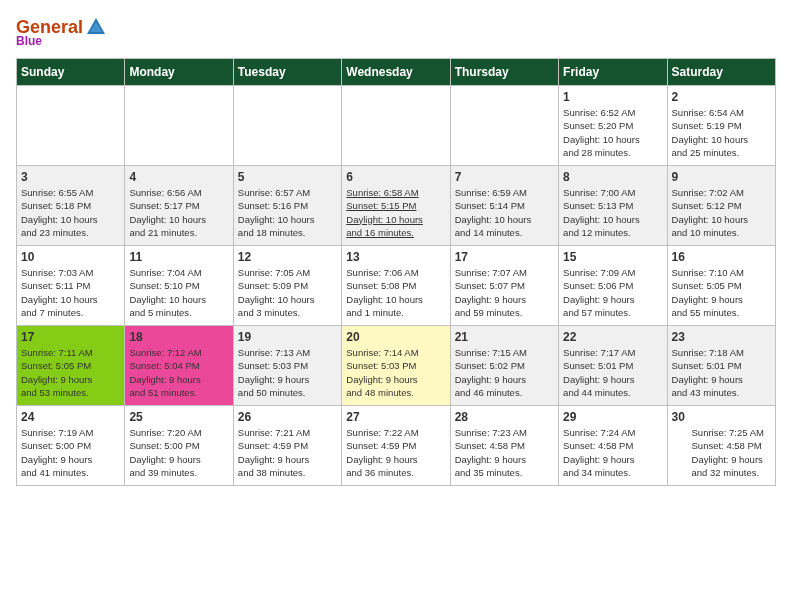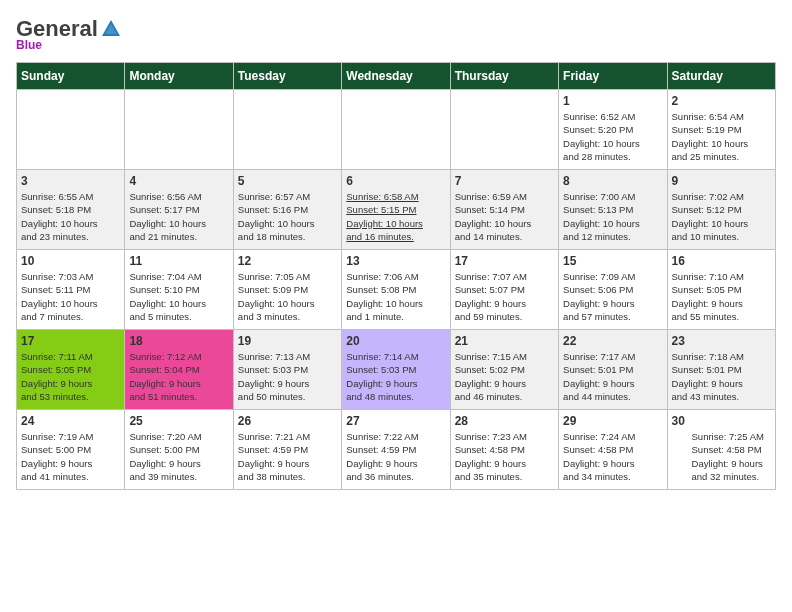--- a/index.html
+++ b/index.html
@@ -78,21 +78,21 @@
     .empty-cell {
       background: #fff !important;
     }
   </style>
 </head>
 <body>
 
 <div class="header">
   <div class="logo">
     <div class="logo-row">
-      <span style="font-size:22px;font-weight:bold;color:#404040;">General</span>
+      <span style="font-size:18px;font-weight:bold;color:#c2410c;">General</span>
       <svg width="22" height="22" viewBox="0 0 22 22">
         <polygon points="11,2 20,18 2,18" fill="#2a7ab8"></polygon>
         <polygon points="11,6 17,16 5,16" fill="#5aabdc" opacity="0.5"></polygon>
       </svg>
     </div>
     <span style="font-size:12px;font-weight:bold;color:#a21caf;margin-top:-4px;">Blue</span>
   </div>
   <div class="title-section">
     <div class="month-title"></div>
     <div class="location"></div>
@@ -250,21 +250,21 @@
 Daylight: 9 hours
 and 51 minutes.</div>
         </td>
         <td style="background: rgb(240, 240, 240);">
           <span class="day-number">19</span>
           <div class="day-info" style="white-space: pre-line;">Sunrise: 7:13 AM
 Sunset: 5:03 PM
 Daylight: 9 hours
 and 50 minutes.</div>
         </td>
-        <td style="background: #c4b5fd;">
+        <td style="background: #fef9c3;">
           <span class="day-number">20</span>
           <div class="day-info" style="white-space: pre-line;">Sunrise: 7:14 AM
 Sunset: 5:03 PM
 Daylight: 9 hours
 and 48 minutes.</div>
         </td>
         <td style="background: rgb(240, 240, 240);">
           <span class="day-number">21</span>
           <div class="day-info" style="white-space: pre-line;">Sunrise: 7:15 AM
 Sunset: 5:02 PM

